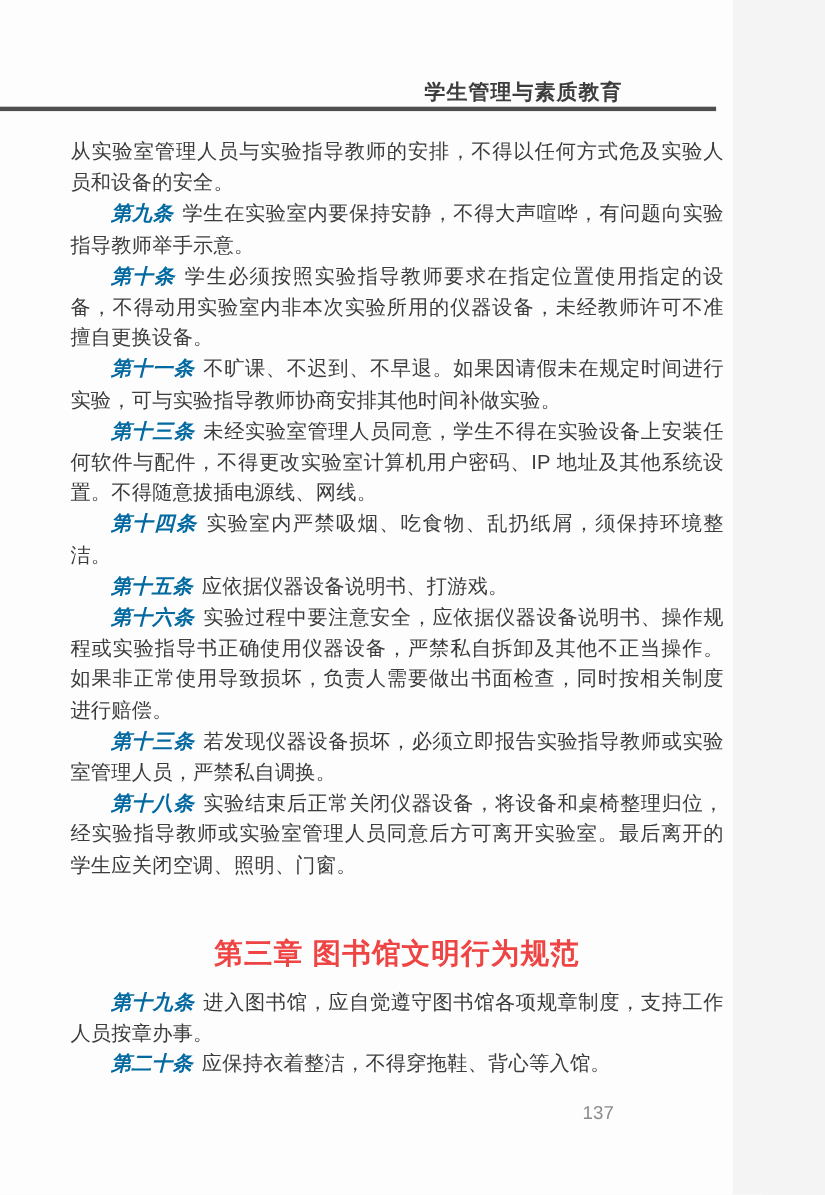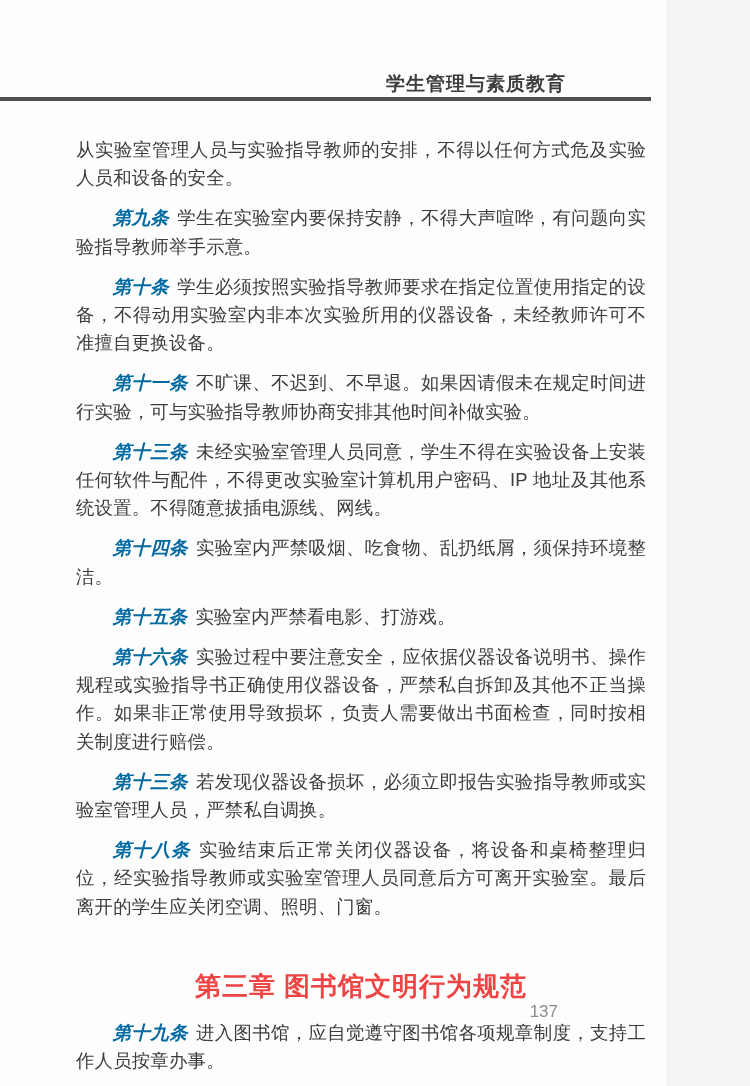--- a/index.html
+++ b/index.html
@@ -30,21 +30,21 @@
   .body-text {
     position: absolute;
     top: 124px; left: 64px;
     width: 594px;
     font-size: 18.4px;
     line-height: 28.2px;
     color: #3c3c3c;
     text-align: justify;
     letter-spacing: 0.2px;
   }
-  .para { margin: 12px; }
+  .para { margin: 0; }
   .para.article { text-indent: 2em; }
   .term { font-weight: 700; color: #0369a1; margin-right: 0.45em; font-style: italic; }
   .chapter-heading {
     margin: 44px 0 10px 0;
     font-size: 26px; font-weight: 700;
     line-height: 42px;
     color: #ef4444;
     text-align: center;
     text-indent: 0;
     letter-spacing: 1px;
@@ -68,21 +68,21 @@
   <div class="body-text">
 
     <p class="para">从实验室管理人员与实验指导教师的安排，不得以任何方式危及实验人员和设备的安全。</p>
 
     <div id="articles-1">
         <p class="para article"><b class="term">第九条</b><span>学生在实验室内要保持安静，不得大声喧哗，有问题向实验指导教师举手示意。</span></p>
         <p class="para article"><b class="term">第十条</b><span>学生必须按照实验指导教师要求在指定位置使用指定的设备，不得动用实验室内非本次实验所用的仪器设备，未经教师许可不准擅自更换设备。</span></p>
         <p class="para article"><b class="term">第十一条</b><span>不旷课、不迟到、不早退。如果因请假未在规定时间进行实验，可与实验指导教师协商安排其他时间补做实验。</span></p>
         <p class="para article"><b class="term">第十三条</b><span>未经实验室管理人员同意，学生不得在实验设备上安装任何软件与配件，不得更改实验室计算机用户密码、IP 地址及其他系统设置。不得随意拔插电源线、网线。</span></p>
         <p class="para article"><b class="term">第十四条</b><span>实验室内严禁吸烟、吃食物、乱扔纸屑，须保持环境整洁。</span></p>
-        <p class="para article"><b class="term">第十五条</b><span>实验室内严禁看电影、打游戏。</span></p>
+        <p class="para article"><b class="term">第十五条</b><span>应依据仪器设备说明书、打游戏。</span></p>
         <p class="para article"><b class="term">第十六条</b><span>实验过程中要注意安全，应依据仪器设备说明书、操作规程或实验指导书正确使用仪器设备，严禁私自拆卸及其他不正当操作。如果非正常使用导致损坏，负责人需要做出书面检查，同时按相关制度进行赔偿。</span></p>
         <p class="para article"><b class="term">第十三条</b><span>若发现仪器设备损坏，必须立即报告实验指导教师或实验室管理人员，严禁私自调换。</span></p>
         <p class="para article"><b class="term">第十八条</b><span>实验结束后正常关闭仪器设备，将设备和桌椅整理归位，经实验指导教师或实验室管理人员同意后方可离开实验室。最后离开的学生应关闭空调、照明、门窗。</span></p>
       </div>
 
     <p class="para chapter-heading">第三章 图书馆文明行为规范</p>
 
     <div id="articles-2">
         <p class="para article"><b class="term">第十九条</b><span>进入图书馆，应自觉遵守图书馆各项规章制度，支持工作人员按章办事。</span></p>
         <p class="para article"><b class="term">第二十条</b><span>应保持衣着整洁，不得穿拖鞋、背心等入馆。</span></p>

